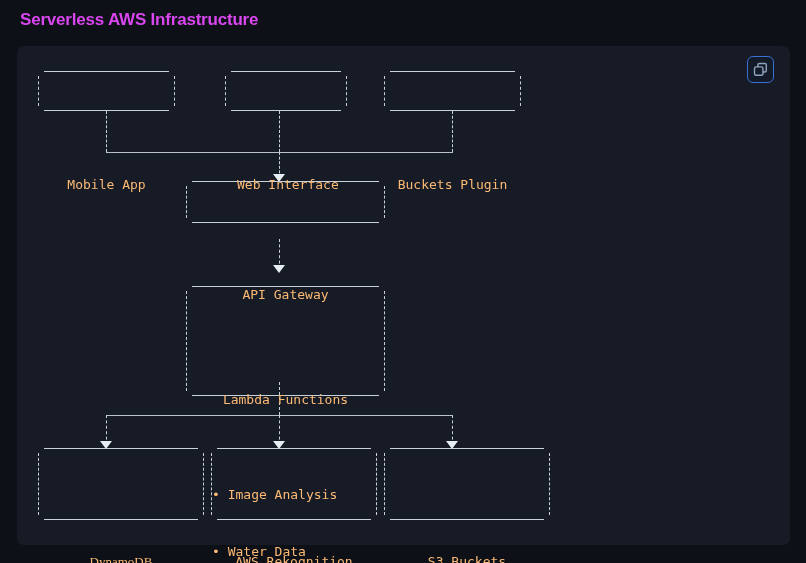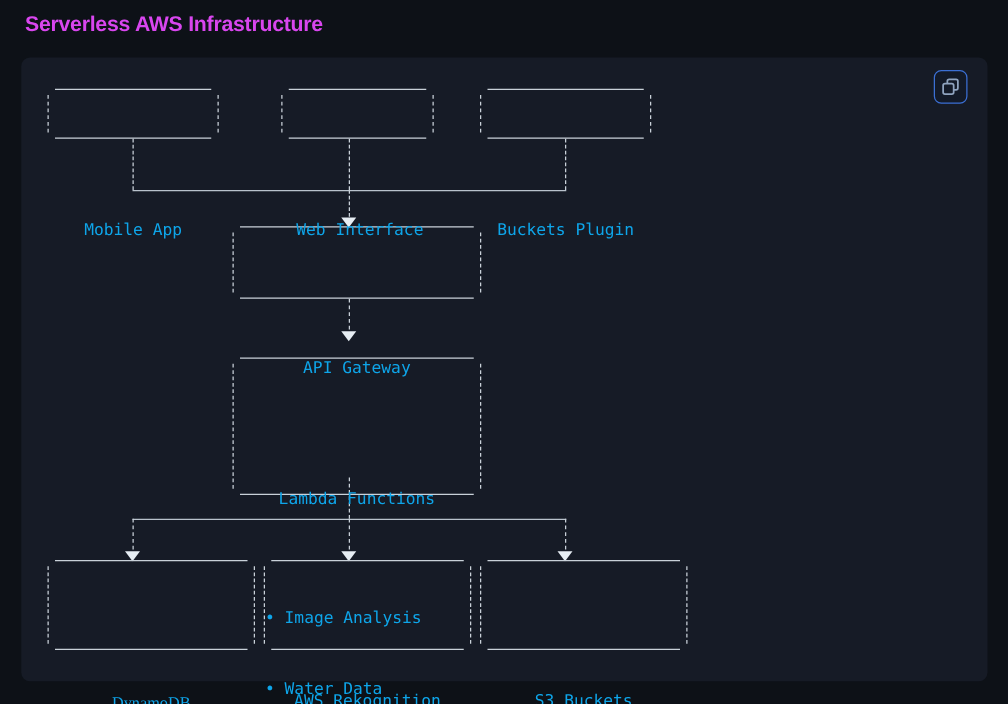--- a/index.html
+++ b/index.html
@@ -62,21 +62,21 @@
     width: 773px;
     height: 499px;
   }
 
   
   .node {
     position: absolute;
     font-family: "DejaVu Sans Mono", "Liberation Mono", monospace;
     font-size: 13px;
     line-height: 19px;
-    color: #0ea5e9;
+    color: #fdba74;
     white-space: pre;
   }
   .node-frame {
     position: absolute;
     left: 0;
     top: 0;
     width: 100%;
     height: 100%;
     pointer-events: none;
   }
@@ -183,21 +183,21 @@
       </div>
     </div>
 
     <div class="vline" style="left:89px;  top:65px; height:41px;"></div>
     <div class="vline" style="left:262px; top:65px; height:41px;"></div>
     <div class="vline" style="left:435px; top:65px; height:41px;"></div>
     <div class="hline-bus" style="left:89px; top:106px; width:347px;"></div>
     <div class="vline" style="left:262px; top:106px; height:26px;"></div>
     <div class="arrow" style="left:256px; top:128px;"></div>
 
-    <div class="node" style="left:169px; top:135px; width:199px; height:58px;">
+    <div class="node" style="left:169px; top:135px; width:199px; height:42px;">
       <div class="node-frame">
         <div class="fr-top"></div><div class="fr-bottom"></div>
         <div class="fr-left"></div><div class="fr-right"></div>
       </div>
       <div class="node-text">
         <span class="node-title">API Gateway</span>
       </div>
     </div>
 
     <div class="vline" style="left:262px; top:193px; height:30px;"></div>

